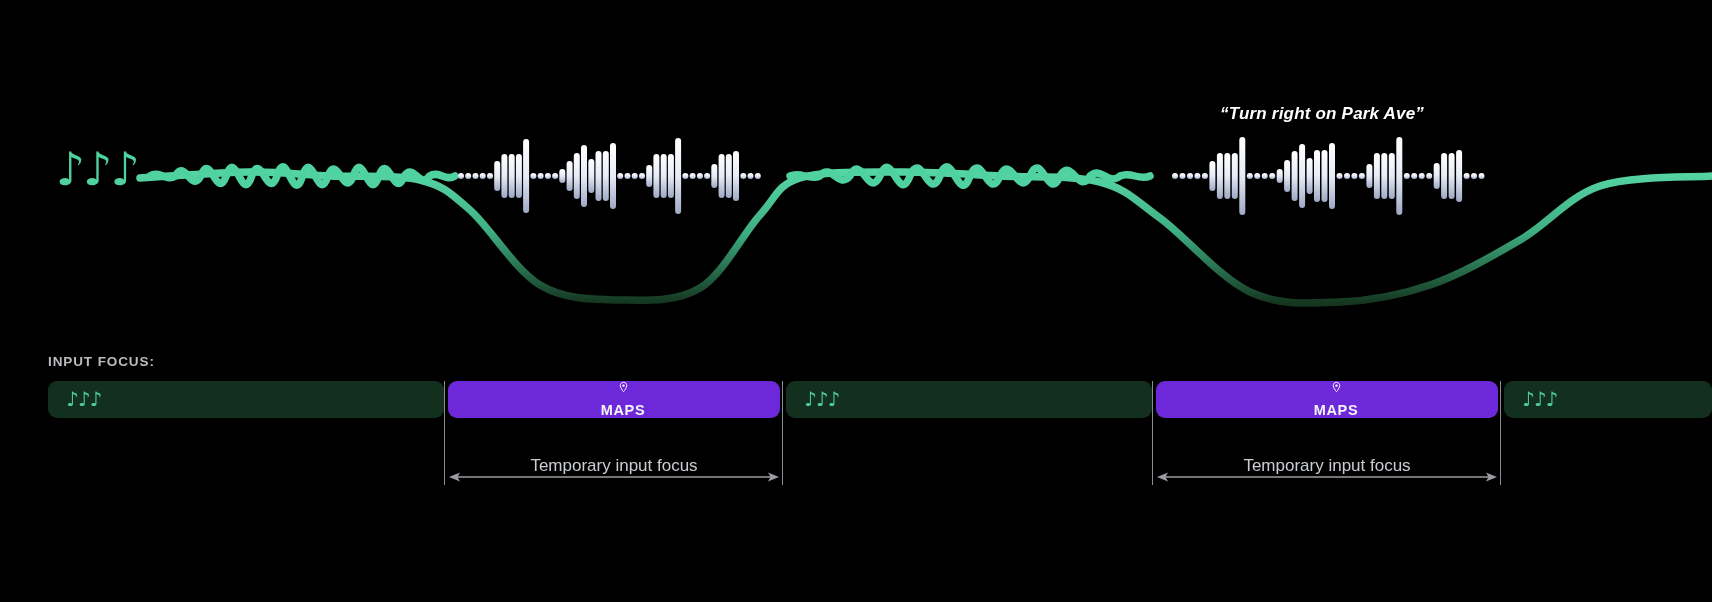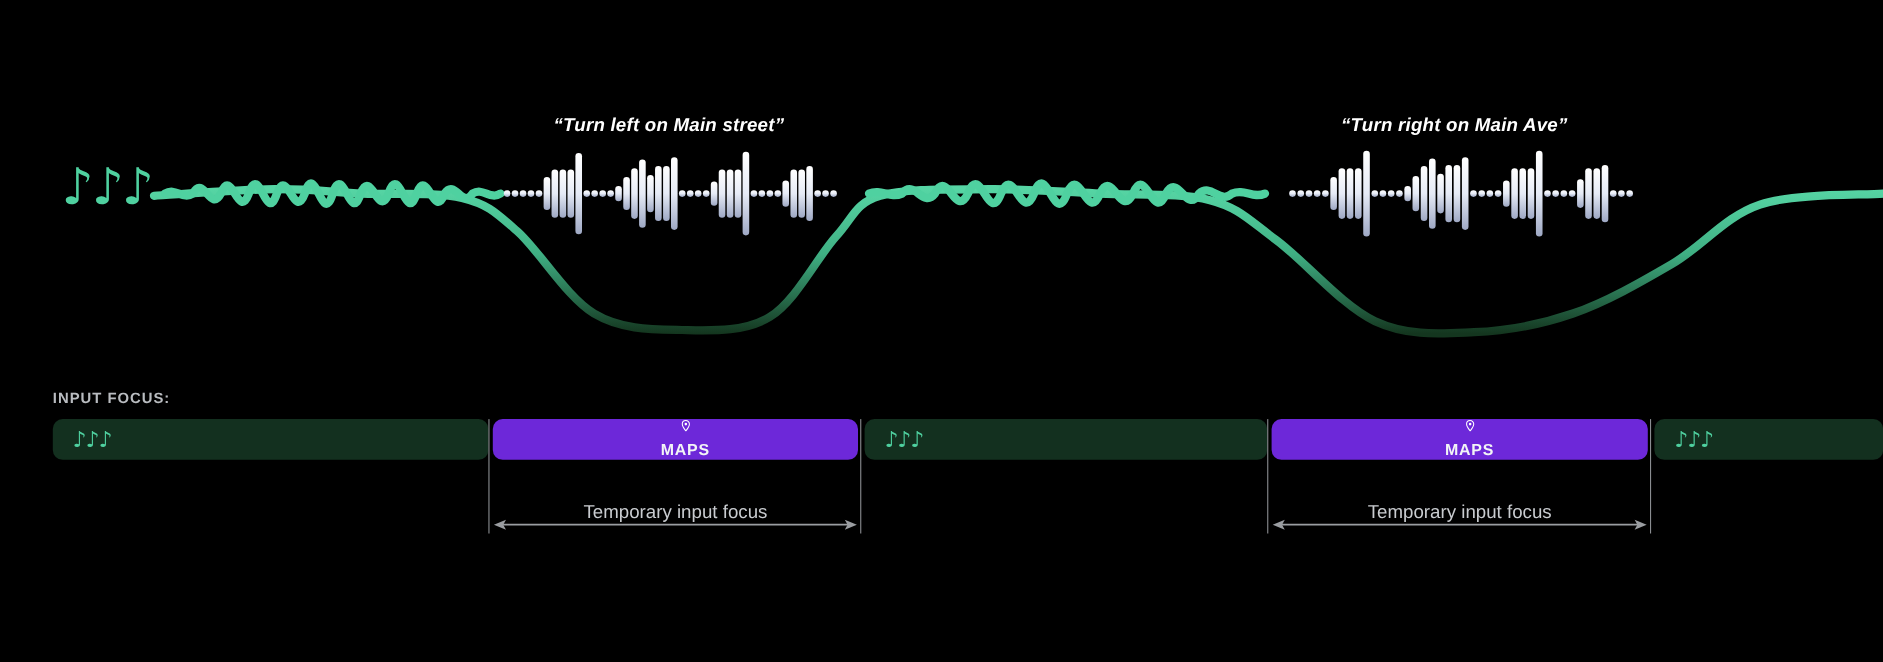--- a/index.html
+++ b/index.html
@@ -85,22 +85,21 @@
   }
   .annot-arrow{position:absolute;left:0;right:0;top:30px;height:16px;}
 </style>
 </head>
 <body>
 
 <div class="stage">
 
   <div class="notes-header">♪♪♪</div>
 
-  <div class="quote" id="quote-0" style="left: 608px;">“Turn left on Main street”</div>
-  <div class="quote" id="quote-1" style="left: 1322px;">“Turn right on Main Ave”</div>
+  <div class="quote" id="quote-1" style="left: 1322px;">“Turn right on Park Ave”</div>
 
   <svg class="wavelayer" viewBox="0 0 1712 340">
     <defs>
       <linearGradient id="gMusic" x1="0" y1="0" x2="0" y2="1">
         <stop offset="0%" stop-color="#56D5A4"></stop>
         <stop offset="45%" stop-color="#3FAF83"></stop>
         <stop offset="100%" stop-color="#14361F"></stop>
       </linearGradient>
       <linearGradient id="gBar" x1="0" y1="0" x2="0" y2="1">
         <stop offset="0%" stop-color="#FFFFFF"></stop>

